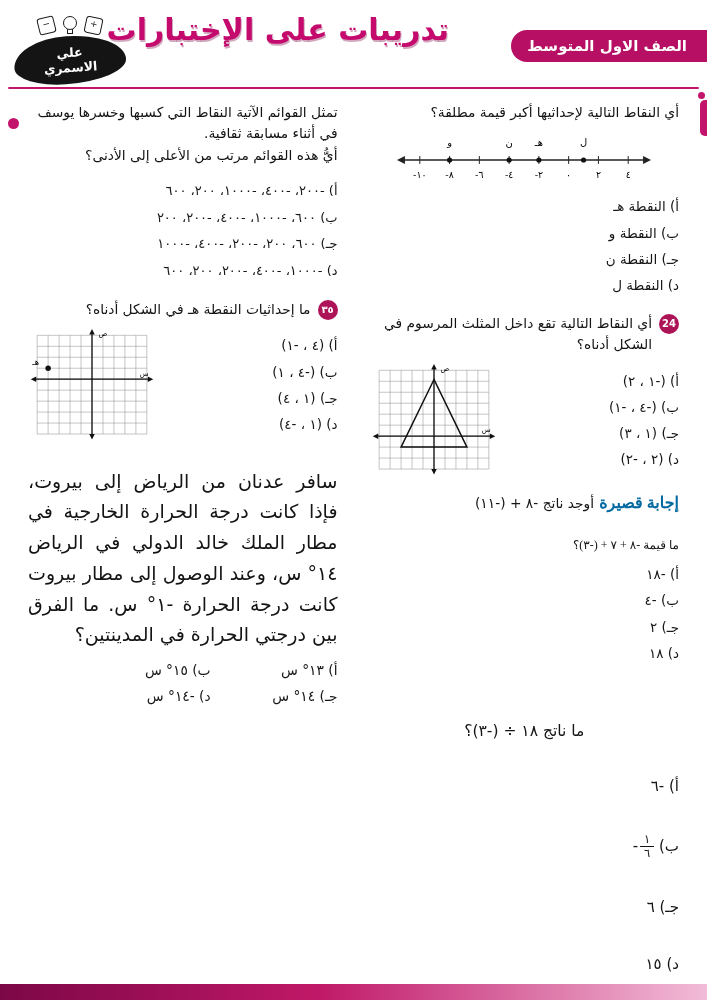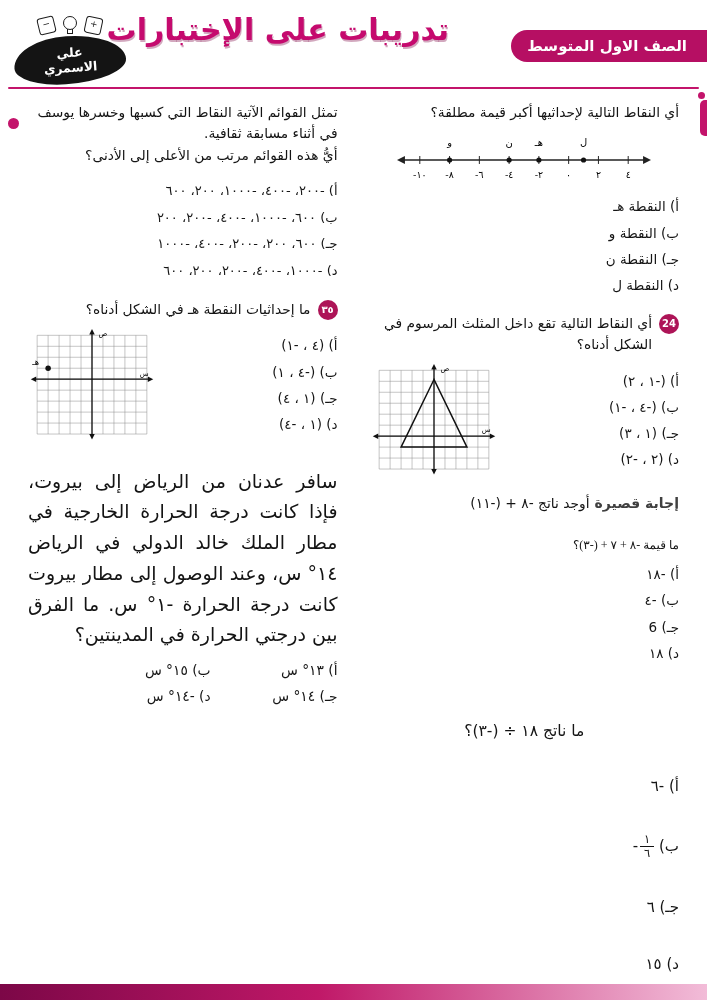--- a/index.html
+++ b/index.html
@@ -48,21 +48,21 @@
   .q-head{display:flex;gap:7px;align-items:flex-start;}
   .q-badge{
     flex:0 0 auto;width:20px;height:20px;border-radius:50%;background:#ad1457;color:#fff;
     font-size:10px;font-weight:bold;display:flex;align-items:center;justify-content:center;margin-top:1px;
   }
   .fig-row{display:flex;gap:10px;align-items:center;margin-top:8px;}
   .fig-row .opts{flex:1 1 auto;padding-top:2px;}
   .grid-fig{flex:0 0 auto;width:128px;height:auto;direction:ltr;}
   .numberline{display:block;margin:10px auto 4px auto;width:258px;height:54px;direction:ltr;}
   svg text{font-family:"DejaVu Sans", sans-serif;}
-  .short-label{color:#404040;font-weight:bold;font-size:14px;}
+  .short-label{color:#0369a1;font-weight:bold;font-size:16px;font-family:Liberation Serif, serif;}
   .short-line{margin-top:22px;font-size:12px;font-family:Liberation Serif, serif;}
   .spread-q{margin-top:56px;font-size:15.5px;font-weight:500;text-align:center;}
   .spread-opts > div{font-size:15px;margin-top:36px;line-height:1.4;}
   .ltr-island{direction:ltr;unicode-bidi:isolate;display:inline-flex;align-items:center;gap:2px;}
   .frac{display:inline-flex;flex-direction:column;text-align:center;font-size:11.5px;line-height:1.15;vertical-align:middle;}
   .frac .num{border-bottom:1.3px solid #111;padding:0 4px;display:block;}
   .frac .den{display:block;padding:0 4px;}
   .temp-par{margin-top:26px;font-size:19px;line-height:1.62;text-align:justify;}
   .temp-opts{display:grid;grid-template-columns:1fr 1fr;width:82%;margin-top:12px;row-gap:10px;font-size:13.8px;}
   
@@ -189,21 +189,21 @@
 
     <div class="mt18">
       <div>
         <span class="short-label">إجابة قصيرة</span>
         <span class="q-text">أوجد ناتج ‎-٨ + (-١١)</span>
       </div>
       <div class="short-line q-text">ما قيمة ‎-٨ + ٧ + (-٣)؟</div>
       <div class="opts mt6">
         <div>أ) ‎-١٨</div>
         <div>ب) ‎-٤</div>
-        <div>جـ) 6</div>
+        <div>جـ) ٢</div>
         <div>د) ١٨</div>
       </div>
     </div>
 
     <div>
       <div class="spread-q">ما ناتج ‎١٨ ÷ (-٣)؟</div>
       <div class="spread-opts">
         <div>أ) ‎-٦</div>
         <div>
           <span>ب)</span>

